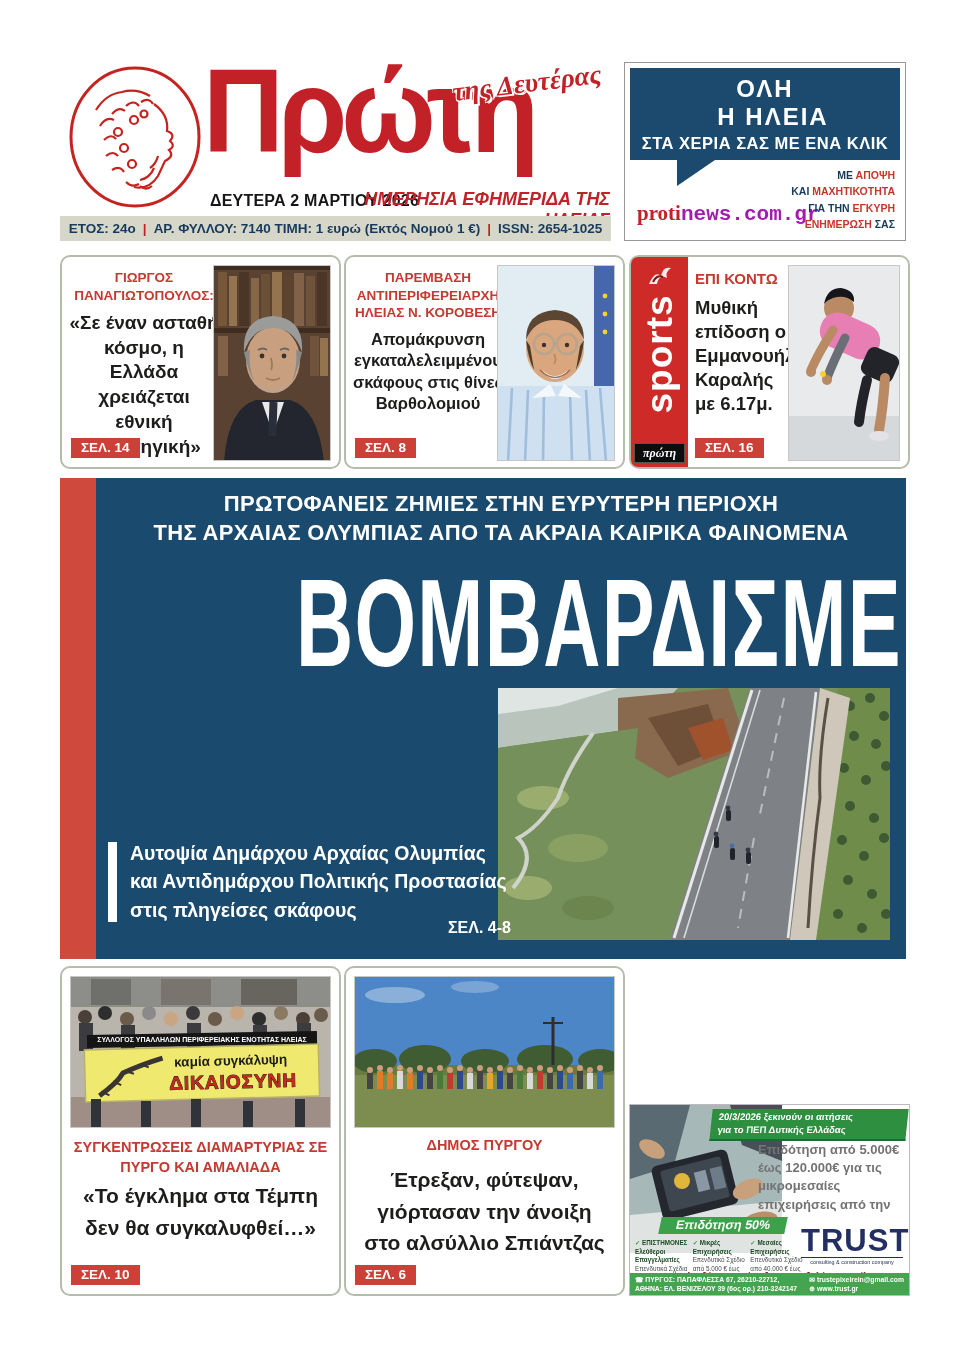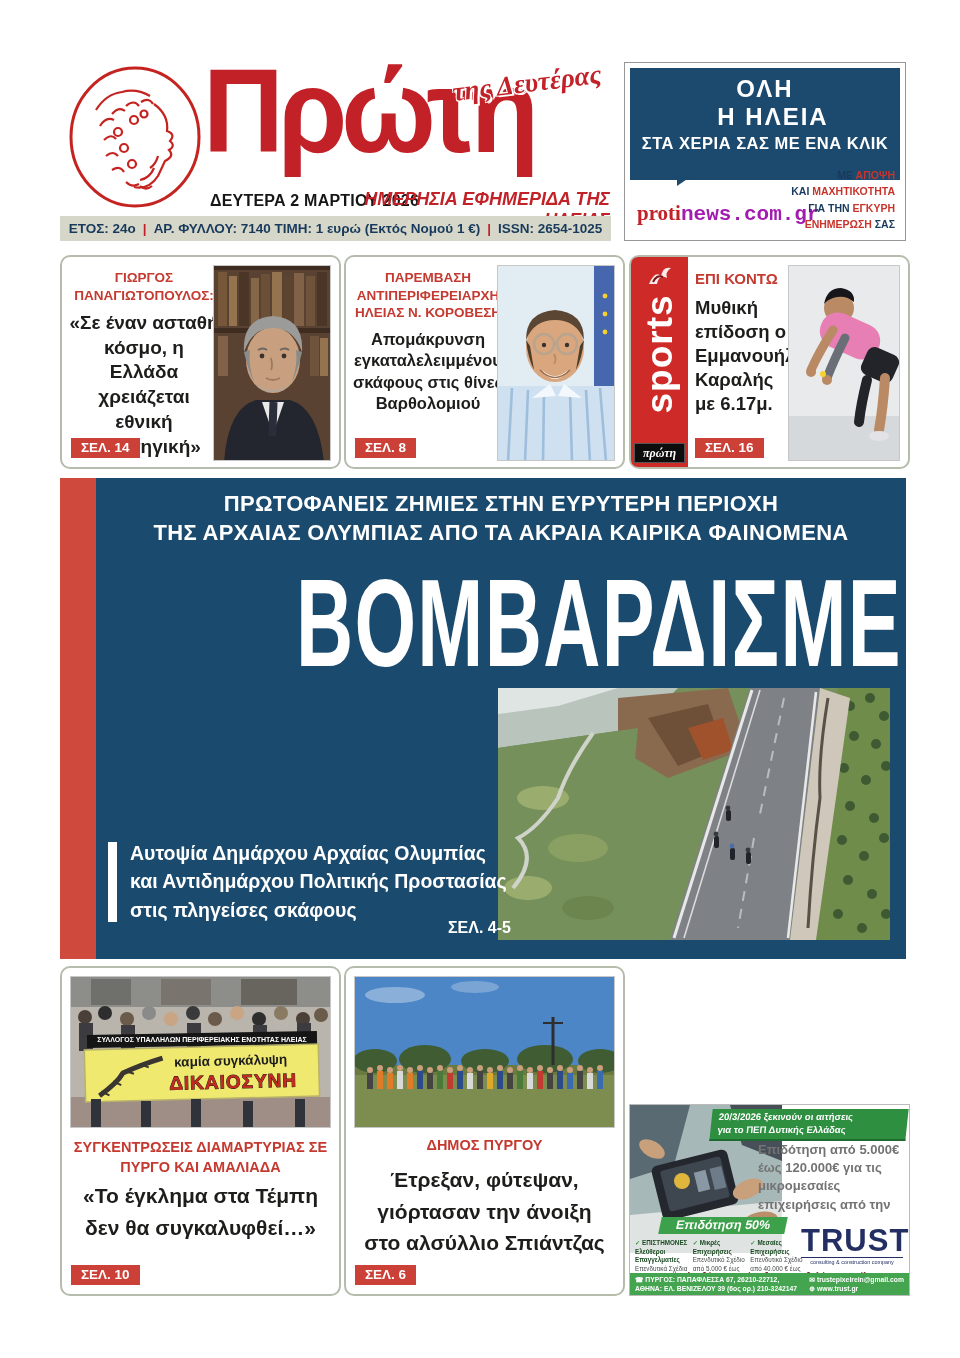--- a/index.html
+++ b/index.html
@@ -18,21 +18,21 @@
   .mast-date { left:210px; top:192px; font-size:16px; font-weight:bold; color:#161616; letter-spacing:0.2px; }
   .mast-tagline { left:318px; top:189px; width:292px; text-align:right; font-size:18px; font-style:italic;
                   font-weight:bold; color:#c32128; }
   .info-bar { left:60px; top:216px; width:551px; height:25px; background:#d7d7c9; display:flex;
               align-items:center; justify-content:center; gap:7px; font-size:13.5px; font-weight:bold;
               color:#173a5c; }
   .info-bar .div { color:#c32128; }
 
   
   .promo { left:624px; top:62px; width:282px; height:179px; border:1px solid #979797; background:#fff; padding:5px; }
-  .promo-blue { position:relative; width:100%; height:112px; background:#1c4a6e; color:#fff; text-align:center; padding-top:7px; }
+  .promo-blue { position:relative; width:100%; height:92px; background:#1c4a6e; color:#fff; text-align:center; padding-top:7px; }
   .promo-l1 { font-size:24px; font-weight:900; letter-spacing:2px; }
   .promo-l2 { font-size:24px; font-weight:900; letter-spacing:2px;margin-left:16px; }
   .promo-l3 { font-size:16.5px; font-weight:bold; margin-top:3px; letter-spacing:0.5px; }
   .promo-tail { position:absolute; left:52px; top:97px; width:0; height:0;
                 border-top:26px solid #1c4a6e; border-right:38px solid transparent; }
   .promo-site { position:absolute; left:12px; bottom:14px; font-family:"Liberation Serif", serif;
                 font-weight:bold; font-size:21px; }
   .promo-site .red { color:#c32128; } .promo-site .dark { color:#a21caf;font-family:Liberation Mono, monospace; }
   .promo-slogans { position:absolute; right:10px; top:104px; text-align:right; font-size:10.5px;
                    font-weight:bold; line-height:1.55; color:#173a5c; }
@@ -350,21 +350,21 @@
           <circle cx="250" cy="162" r="2.4" fill="#35393f"></circle>
       </svg>
     </div>
 
     <div class="lead-bar"></div>
     <div class="lead-sub">
       <div>Αυτοψία Δημάρχου Αρχαίας Ολυμπίας</div>
       <div>και Αντιδημάρχου Πολιτικής Προστασίας</div>
       <div>στις πληγείσες σκάφους</div>
     </div>
-    <div class="lead-page">ΣΕΛ. 4-5</div>
+    <div class="lead-page">ΣΕΛ. 4-8</div>
   </div>
 
   <div class="abs story story1">
     <div class="s-photo">
       <svg viewBox="0 0 261 152" width="261" height="152">
         <rect width="261" height="152" fill="#b9b4ac"></rect>
         <rect x="0" y="0" width="261" height="30" fill="#8d8d89"></rect>
         <rect x="20" y="2" width="40" height="26" fill="#6f6f6b"></rect>
           <rect x="90" y="2" width="50" height="26" fill="#79756e"></rect>
         <rect x="170" y="2" width="56" height="26" fill="#68645e"></rect>

